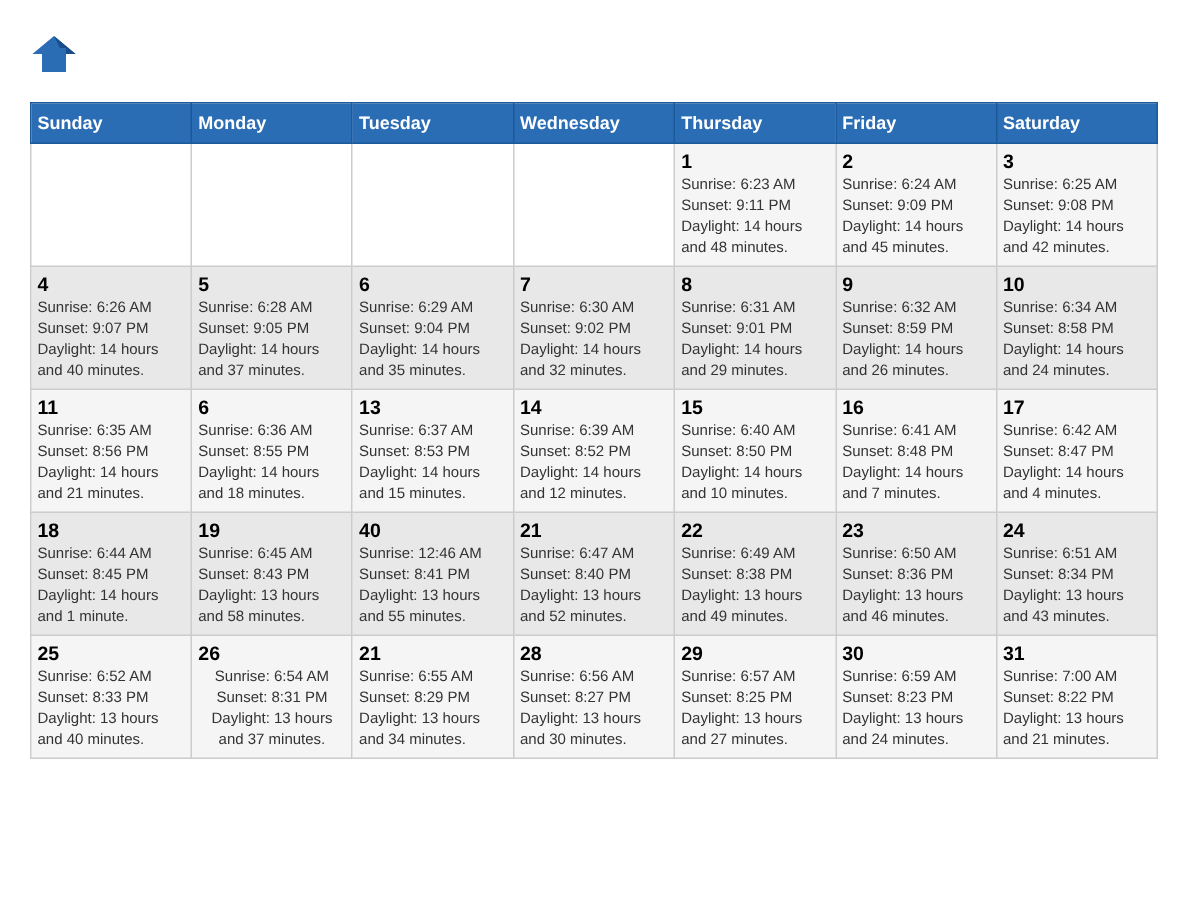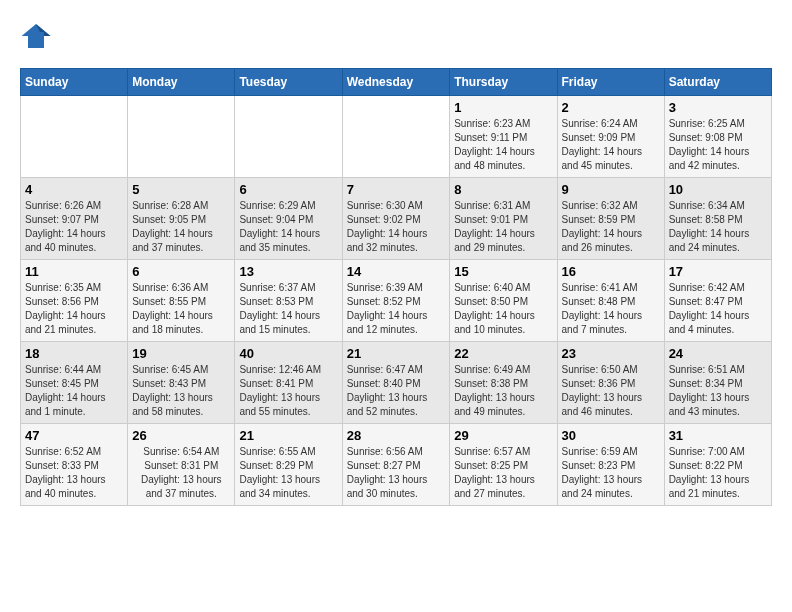--- a/index.html
+++ b/index.html
@@ -272,21 +272,21 @@
         </td>
         <td>
           <span class="day-number">24</span>
           <div class="day-info" style="white-space: pre-line;">Sunrise: 6:51 AM
 Sunset: 8:34 PM
 Daylight: 13 hours and 43 minutes.</div>
         </td>
       </tr>
       <tr>
         <td>
-          <span class="day-number">47</span>
+          <span class="day-number">25</span>
           <div class="day-info" style="white-space: pre-line;">Sunrise: 6:52 AM
 Sunset: 8:33 PM
 Daylight: 13 hours and 40 minutes.</div>
         </td>
         <td>
           <span class="day-number">26</span>
           <div class="day-info" style="white-space: pre-line; text-align: center;">Sunrise: 6:54 AM
 Sunset: 8:31 PM
 Daylight: 13 hours and 37 minutes.</div>
         </td>

